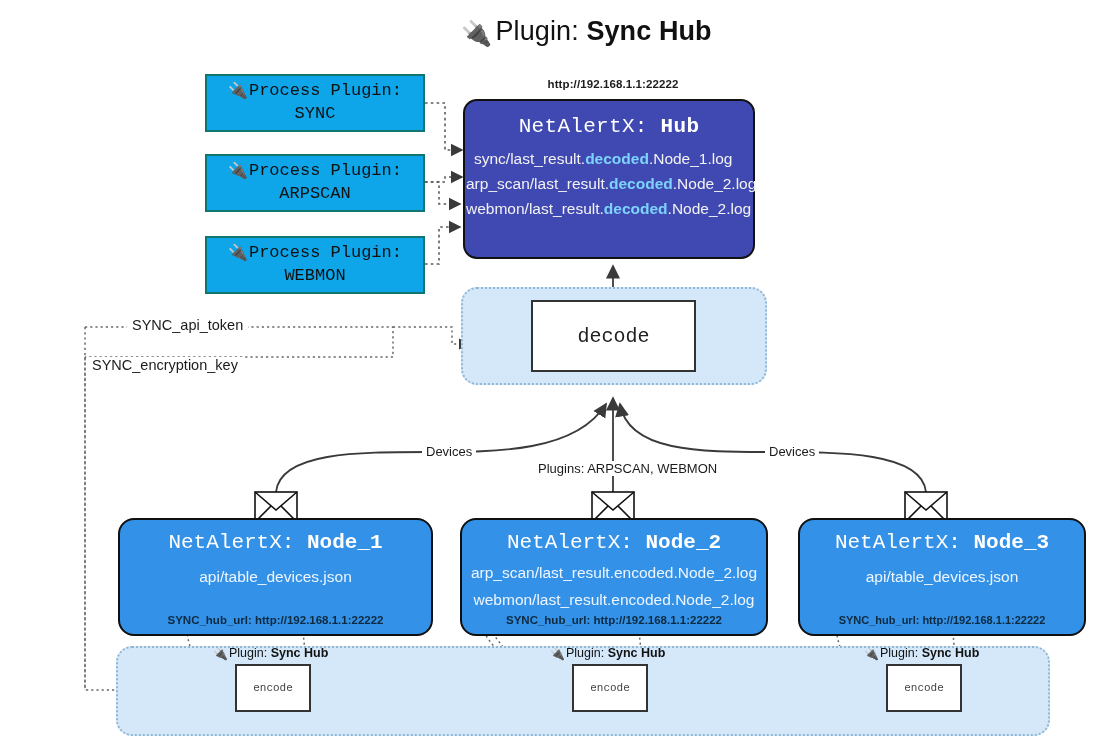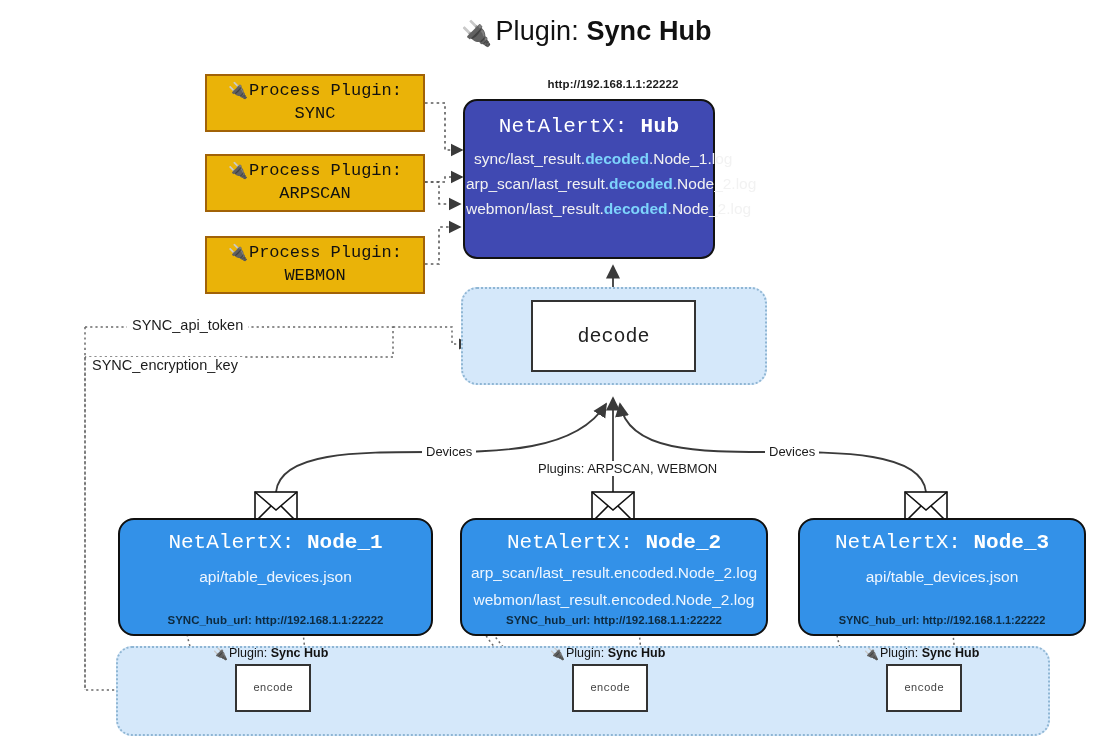--- a/index.html
+++ b/index.html
@@ -16,21 +16,21 @@
     position:absolute;left:0;top:16px;width:1117px;text-align:center;
     font-size:27px;font-weight:400;letter-spacing:.1px;color:#111;
     white-space:nowrap;
   }
   .page-title .plug{font-size:25px;margin-right:3px;vertical-align:-2px;}
   .page-title b{font-weight:700;}
 
   
   .proc-box{
     position:absolute;box-sizing:border-box;
-    background:#eab308;border:2px solid #a16207;
+    background:#0ea5e9;border:2px solid #0f766e;
     font-family:"Liberation Mono","DejaVu Sans Mono",monospace;
     font-size:17px;line-height:1.35;color:#111;
     display:flex;flex-direction:column;align-items:center;justify-content:center;
     text-align:center;
   }
   .proc-box .l1{display:block;white-space:nowrap;}
   .proc-box .l1 .plug{font-family:"DejaVu Sans",sans-serif;font-size:16px;vertical-align:-1px;margin-right:1px;}
   .proc-box .l2{display:block;}
 
   
@@ -185,21 +185,21 @@
   <div class="proc-box" style="left:177px;top:154px;width:220px;height:58px;">
     <span class="l1"><span class="plug">🔌</span><span>Process Plugin:</span></span>
     <span class="l2">ARPSCAN</span>
   </div>
   <div class="proc-box" style="left:177px;top:236px;width:220px;height:58px;">
     <span class="l1"><span class="plug">🔌</span><span>Process Plugin:</span></span>
     <span class="l2">WEBMON</span>
   </div>
 
   <div class="hub-url" style="left:435px;top:78px;width:300px;">http://192.168.1.1:22222</div>
-  <div class="hub" style="left:435px;top:99px;width:252px;height:160px;">
+  <div class="hub" style="left:435px;top:99px;width:292px;height:160px;">
     <div class="hub-title"><span>NetAlertX: </span><b>Hub</b></div>
     <div class="hub-lines">
       <div class="hub-line"><span>sync/last_result.</span><b>decoded</b><span>.Node_1.log</span></div>
       <div class="hub-line" style="padding-left:1px;"><span>arp_scan/last_result.</span><b>decoded</b><span>.Node_2.log</span></div>
       <div class="hub-line" style="padding-left:1px;"><span>webmon/last_result.</span><b>decoded</b><span>.Node_2.log</span></div>
     </div>
   </div>
 
   <div class="dotted-pane" style="left:433px;top:287px;width:306px;height:98px;"></div>
   <div class="white-box decode" style="left:503px;top:300px;width:165px;height:72px;">

